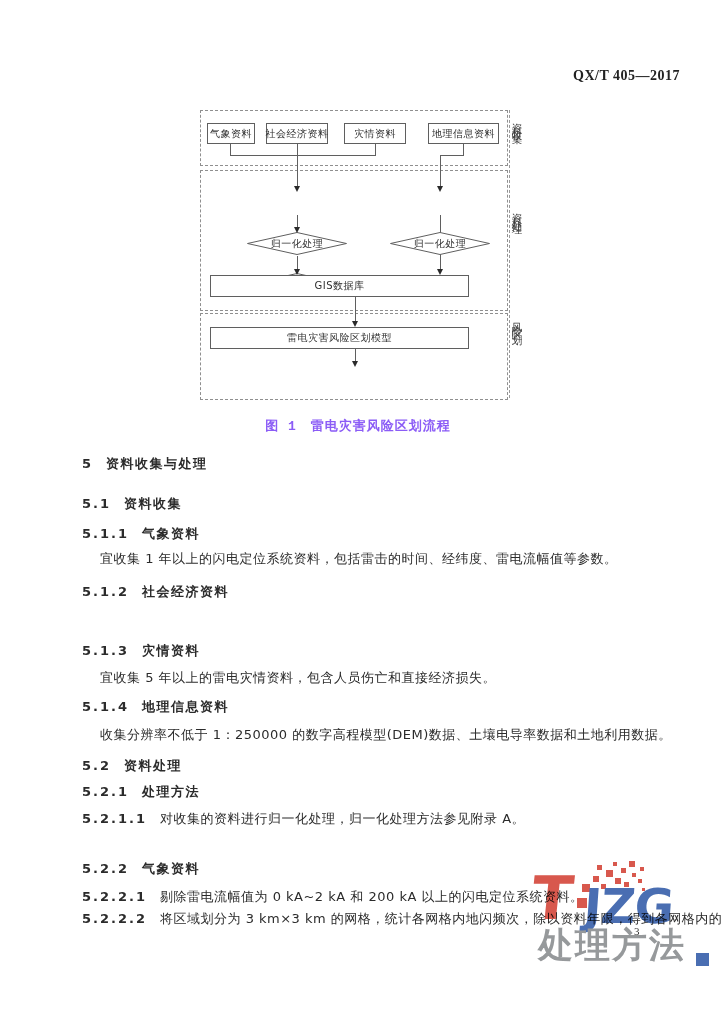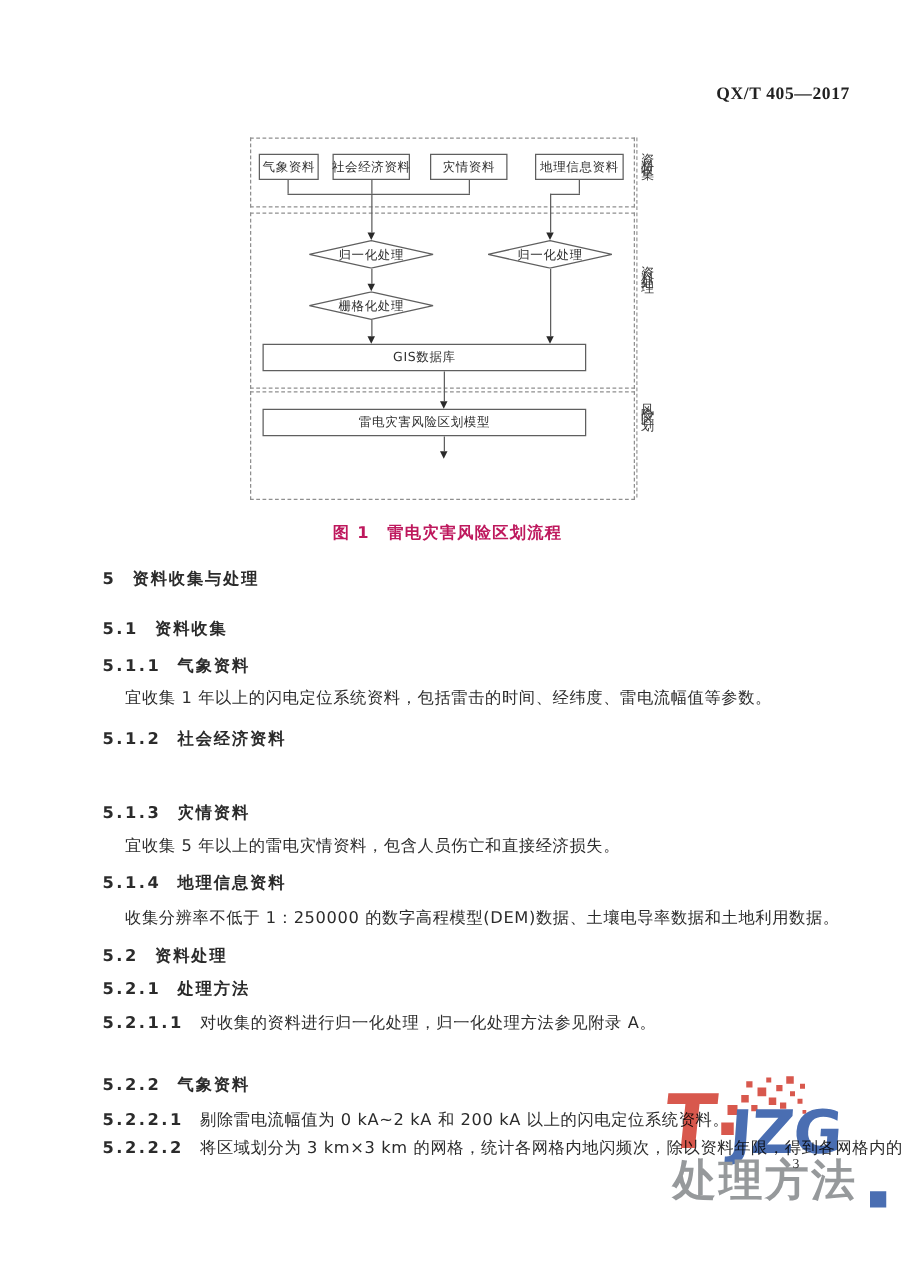--- a/index.html
+++ b/index.html
@@ -50,39 +50,39 @@
   }
   .src{top:123px; height:21px;}
   .src1{left:207px; width:48px;}
   .src2{left:266px; width:62px;}
   .src3{left:344px; width:62px;}
   .src4{left:428px; width:71px;}
   .wide{left:210px; width:259px; height:22px;}
   .gis{top:275px;}
   .model{top:327px;}
   .result{top:367px;}
-  .diamond{position:absolute; width:100px; height:23px; z-index:2;}
+  .diamond{position:absolute; width:100px; height:23px; z-index:2;margin-top:40px;}
   .diamond svg{position:absolute; left:0; top:0; width:100%; height:100%;}
   .diamond .dlabel{
     position:absolute; inset:0; display:flex; align-items:center; justify-content:center;
     font-size:10px; letter-spacing:0.5px; color:#2e2e2e; white-space:nowrap;
   }
   .d-norm-l{left:247px; top:192px;}
   .d-norm-r{left:390px; top:192px;}
   .d-raster{left:247px; top:233px;}
   .vl{position:absolute; width:1px; background:#5f5f5f; z-index:1;}
   .hl{position:absolute; height:1px; background:#5f5f5f; z-index:1;}
   .arr{
     position:absolute; width:0; height:0; z-index:3;
     border-left:3.5px solid transparent; border-right:3.5px solid transparent;
     border-top:6px solid #2a2a2a;
   }
   .fig-caption{
     position:absolute; top:417px; left:204px; width:308px; text-align:center;
-    font-weight:bold; font-size:13px; letter-spacing:1px; color:#be185d;
+    font-weight:bold; font-size:13px; letter-spacing:1px; color:#8b5cf6;font-family:Liberation Mono, monospace;
   }
   
   .bl{
     position:absolute; left:82px; font-size:13px; line-height:15px;
     letter-spacing:0.5px; white-space:nowrap; color:#2b2b2b; z-index:1;
   }
   .bl .num{font-weight:bold; letter-spacing:2px; margin-right:13px;}
   .bl.head, .bl.head .txt{font-weight:bold; letter-spacing:1.5px;}
   .bl.para{left:100px;}
   

